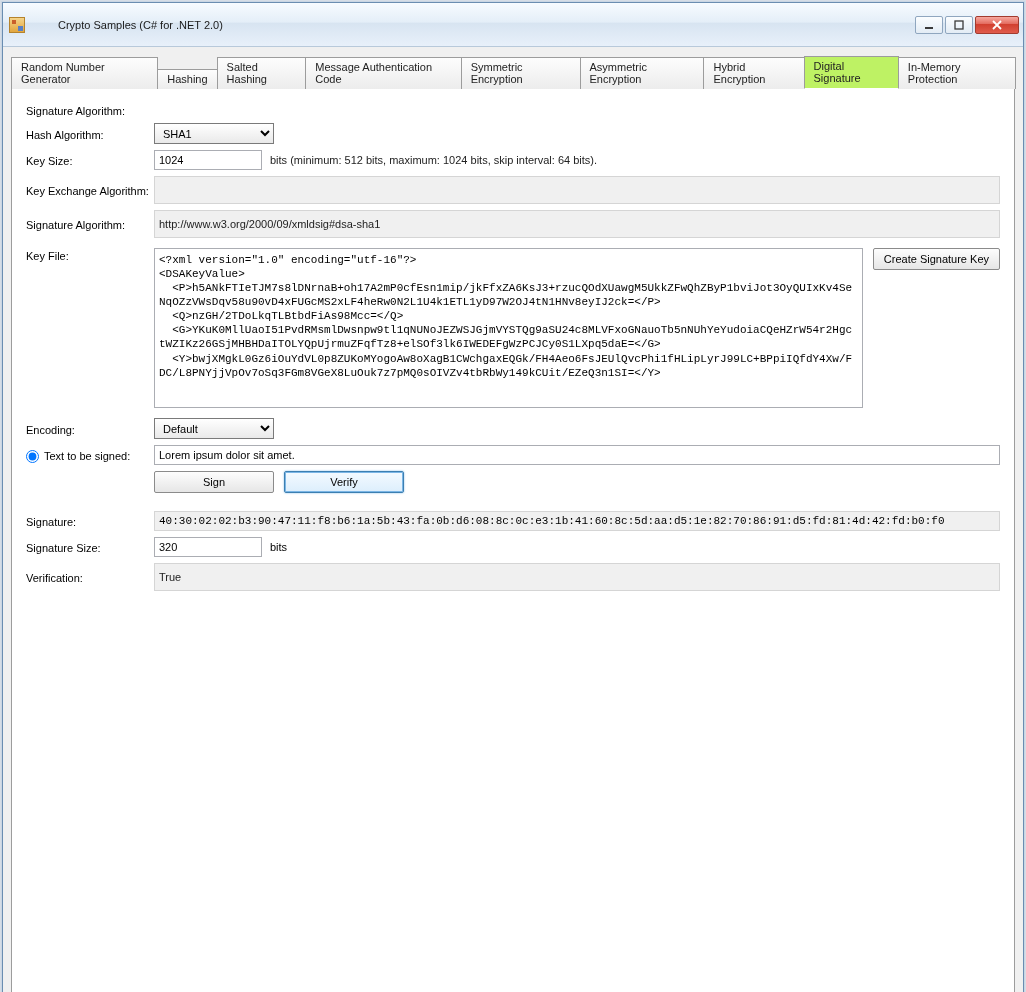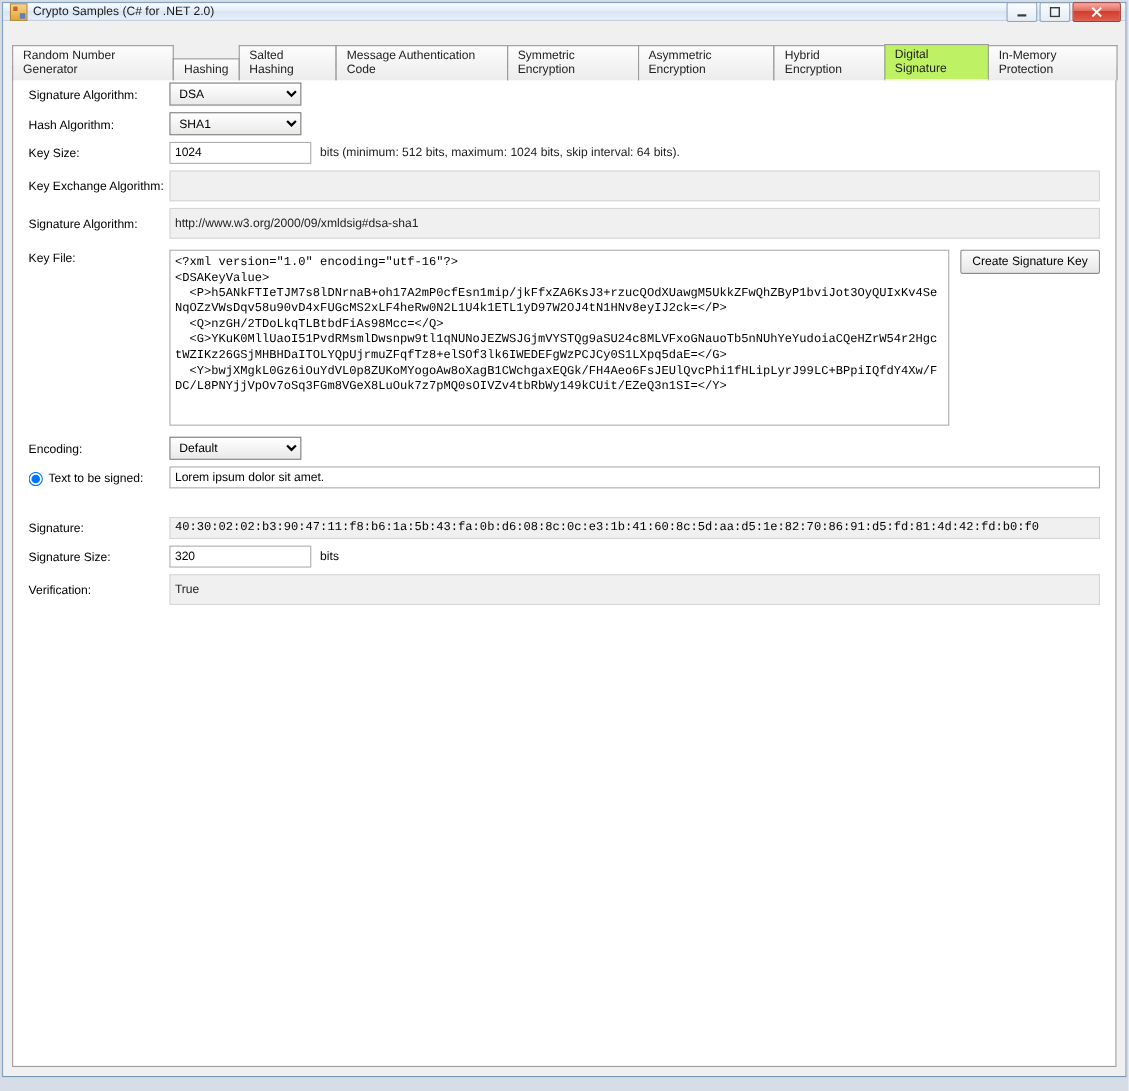--- a/index.html
+++ b/index.html
@@ -11,26 +11,27 @@
     padding: 0;
   }
   .window {
     width: 1022px;
     margin: 2px auto;
     background: #fff;
     border: 1px solid #6a8db1;
     box-shadow: 0 0 0 1px #c9d6e4;
   }
   .titlebar {
-    height: 16px;
+    height: 44px;
     background: linear-gradient(#f7fbff, #e4eef8 45%, #d7e4f1 46%, #e8f0fa);
     border-bottom: 1px solid #b8c9da;
     display: flex;
     align-items: center;
     padding: 0 4px 0 6px;
+    gap: 28px;
   }
   .titlebar .app-icon {
     width: 16px; height: 16px;
     margin-right: 5px;
     background: linear-gradient(#f5d48a,#e2a63e);
     border: 1px solid #b5832d;
     position: relative;
   }
   .titlebar .app-icon::before{
     content:"";position:absolute;left:2px;top:2px;width:4px;height:4px;background:#c9602a;
@@ -67,21 +68,21 @@
     z-index:2;
   }
   .tab {
     border:1px solid #9c9c9c;
     border-bottom:none;
     background: linear-gradient(#fdfdfd,#ececec);
     padding: 3px 9px 4px;
     margin-right:-1px;
     color:#222;
     position:relative;
-    top:13px;
+    top:1px;
   }
   .tab.active {
     background:#bef264;
     border-bottom:1px solid #fff;
     z-index:3;
   }
   .tab-panel {
     border:1px solid #9c9c9c;
     background:#fff;
     padding: 14px 14px 7px 14px;
@@ -109,21 +110,21 @@
     background: linear-gradient(#fff,#e9e9e9);
     padding-left:4px;
   }
   input.text {
     height: 20px;
     font: inherit;
     border:1px solid #abadb3;
     padding: 0 4px;
     background:#fff;
   }
-  input.text.small { width: 129px; }
+  input.text.small { width: 108px; }
   .readonly-field {
     flex:1;
     height:28px;
     background:#f0f0f0;
     border:1px solid #d5d5d5;
     padding: 2px 4px;
     color:#222;
     display:flex;align-items:center;
     overflow:hidden;white-space:nowrap;
   }
@@ -220,25 +221,20 @@
       <div class="tab">Asymmetric Encryption</div>
       <div class="tab">Hybrid Encryption</div>
       <div class="tab active">Digital Signature</div>
       <div class="tab">In-Memory Protection</div>
     </div>
 
     <div class="tab-panel">
 
       <div class="row">
         <div class="label-col">Signature Algorithm:</div>
-        <div class="field-col">
-          <select class="combo">
-            <option>DSA</option>
-          </select>
-        </div>
       </div>
 
       <div class="row">
         <div class="label-col">Hash Algorithm:</div>
         <div class="field-col">
           <select class="combo">
             <option>SHA1</option>
           </select>
         </div>
       </div>
@@ -297,20 +293,24 @@
           </span>
         </div>
         <div class="field-col">
           <input class="text full-input" value="Lorem ipsum dolor sit amet." style="">
         </div>
       </div>
 
 
       <div class="row">
         <div class="label-col"></div>
+        <div class="field-col button-row">
+          <button class="btn wide">Sign</button>
+          <button class="btn wide focus">Verify</button>
+        </div>
       </div>
 
       <div class="row" style="margin-top:18px;">
         <div class="label-col">Signature:</div>
         <div class="field-col">
           <div class="sig-field">40:30:02:02:b3:90:47:11:f8:b6:1a:5b:43:fa:0b:d6:08:8c:0c:e3:1b:41:60:8c:5d:aa:d5:1e:82:70:86:91:d5:fd:81:4d:42:fd:b0:f0</div>
         </div>
       </div>
 
       <div class="row">

